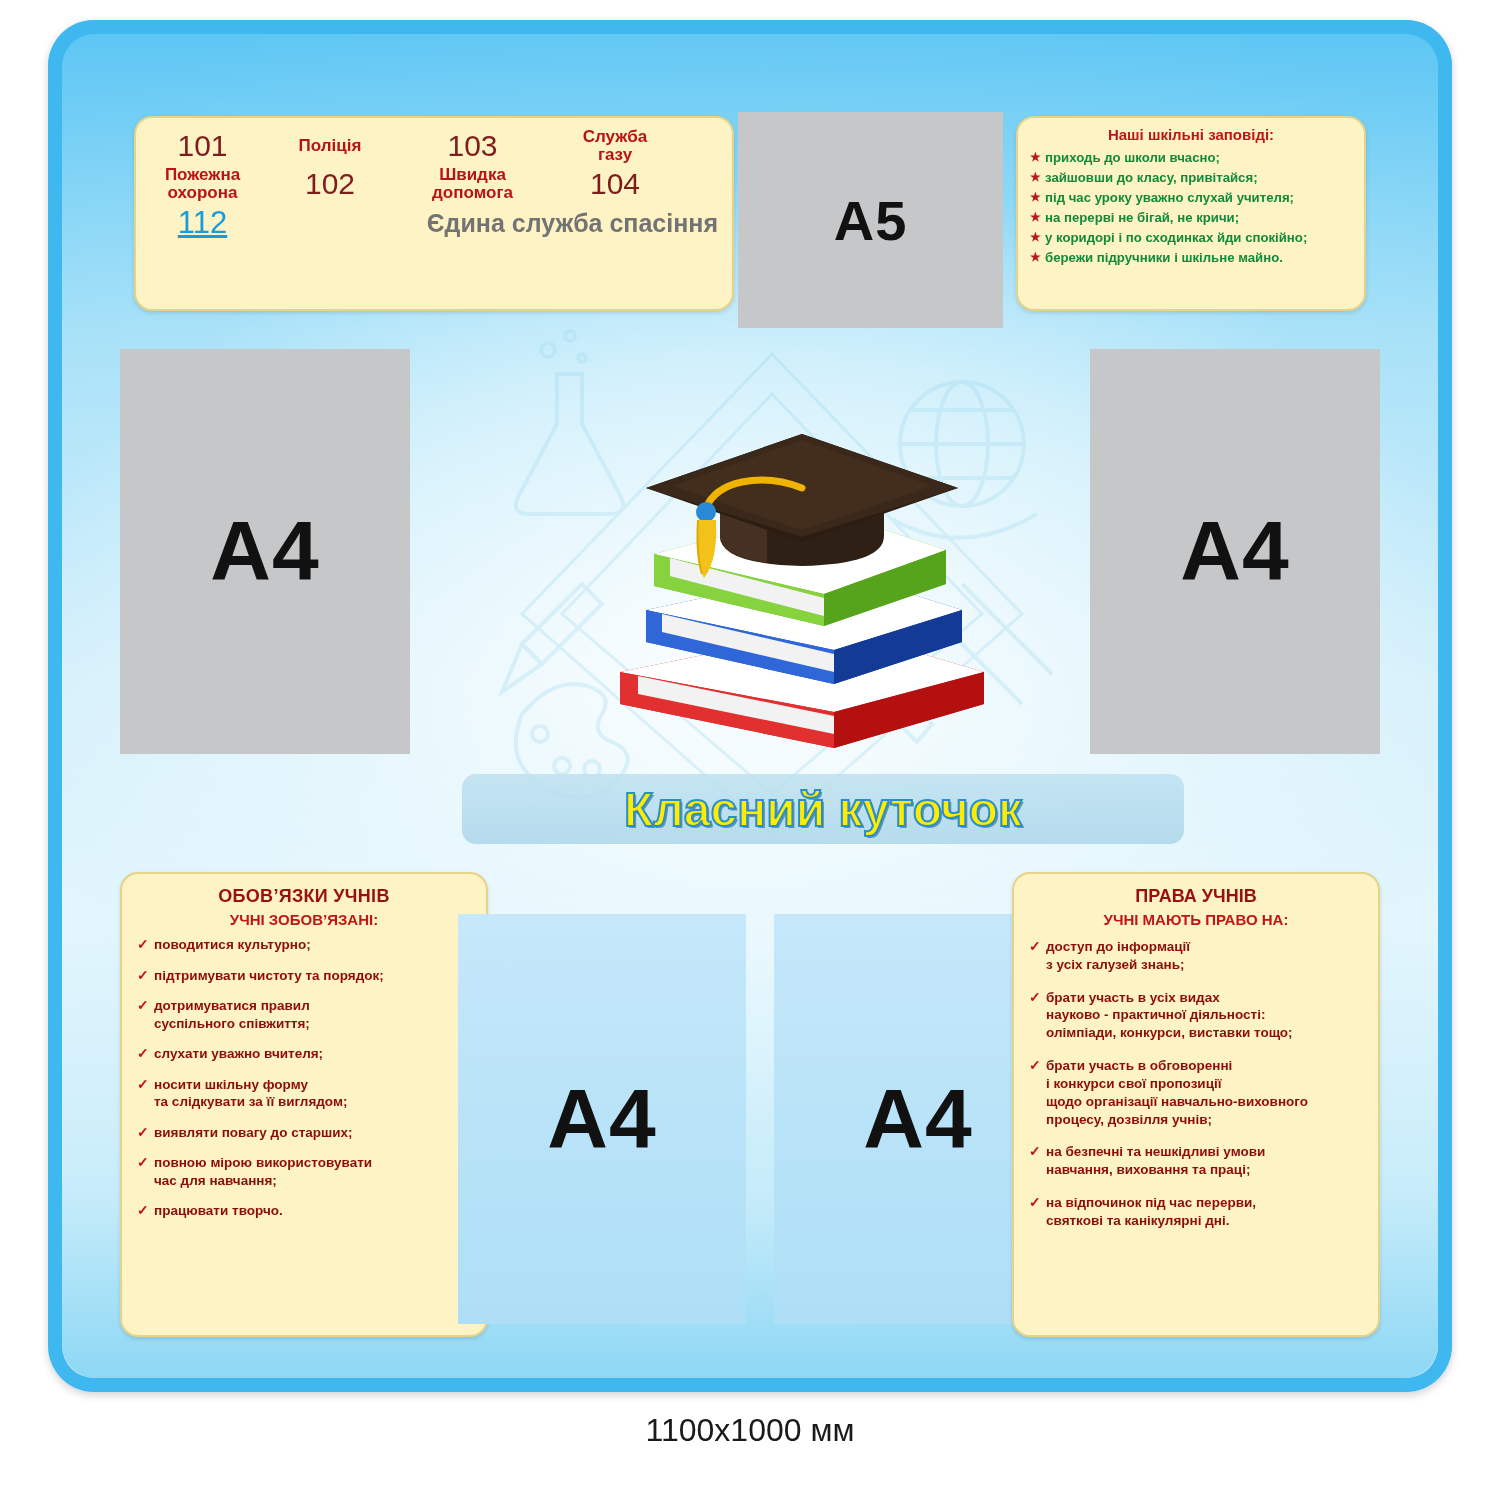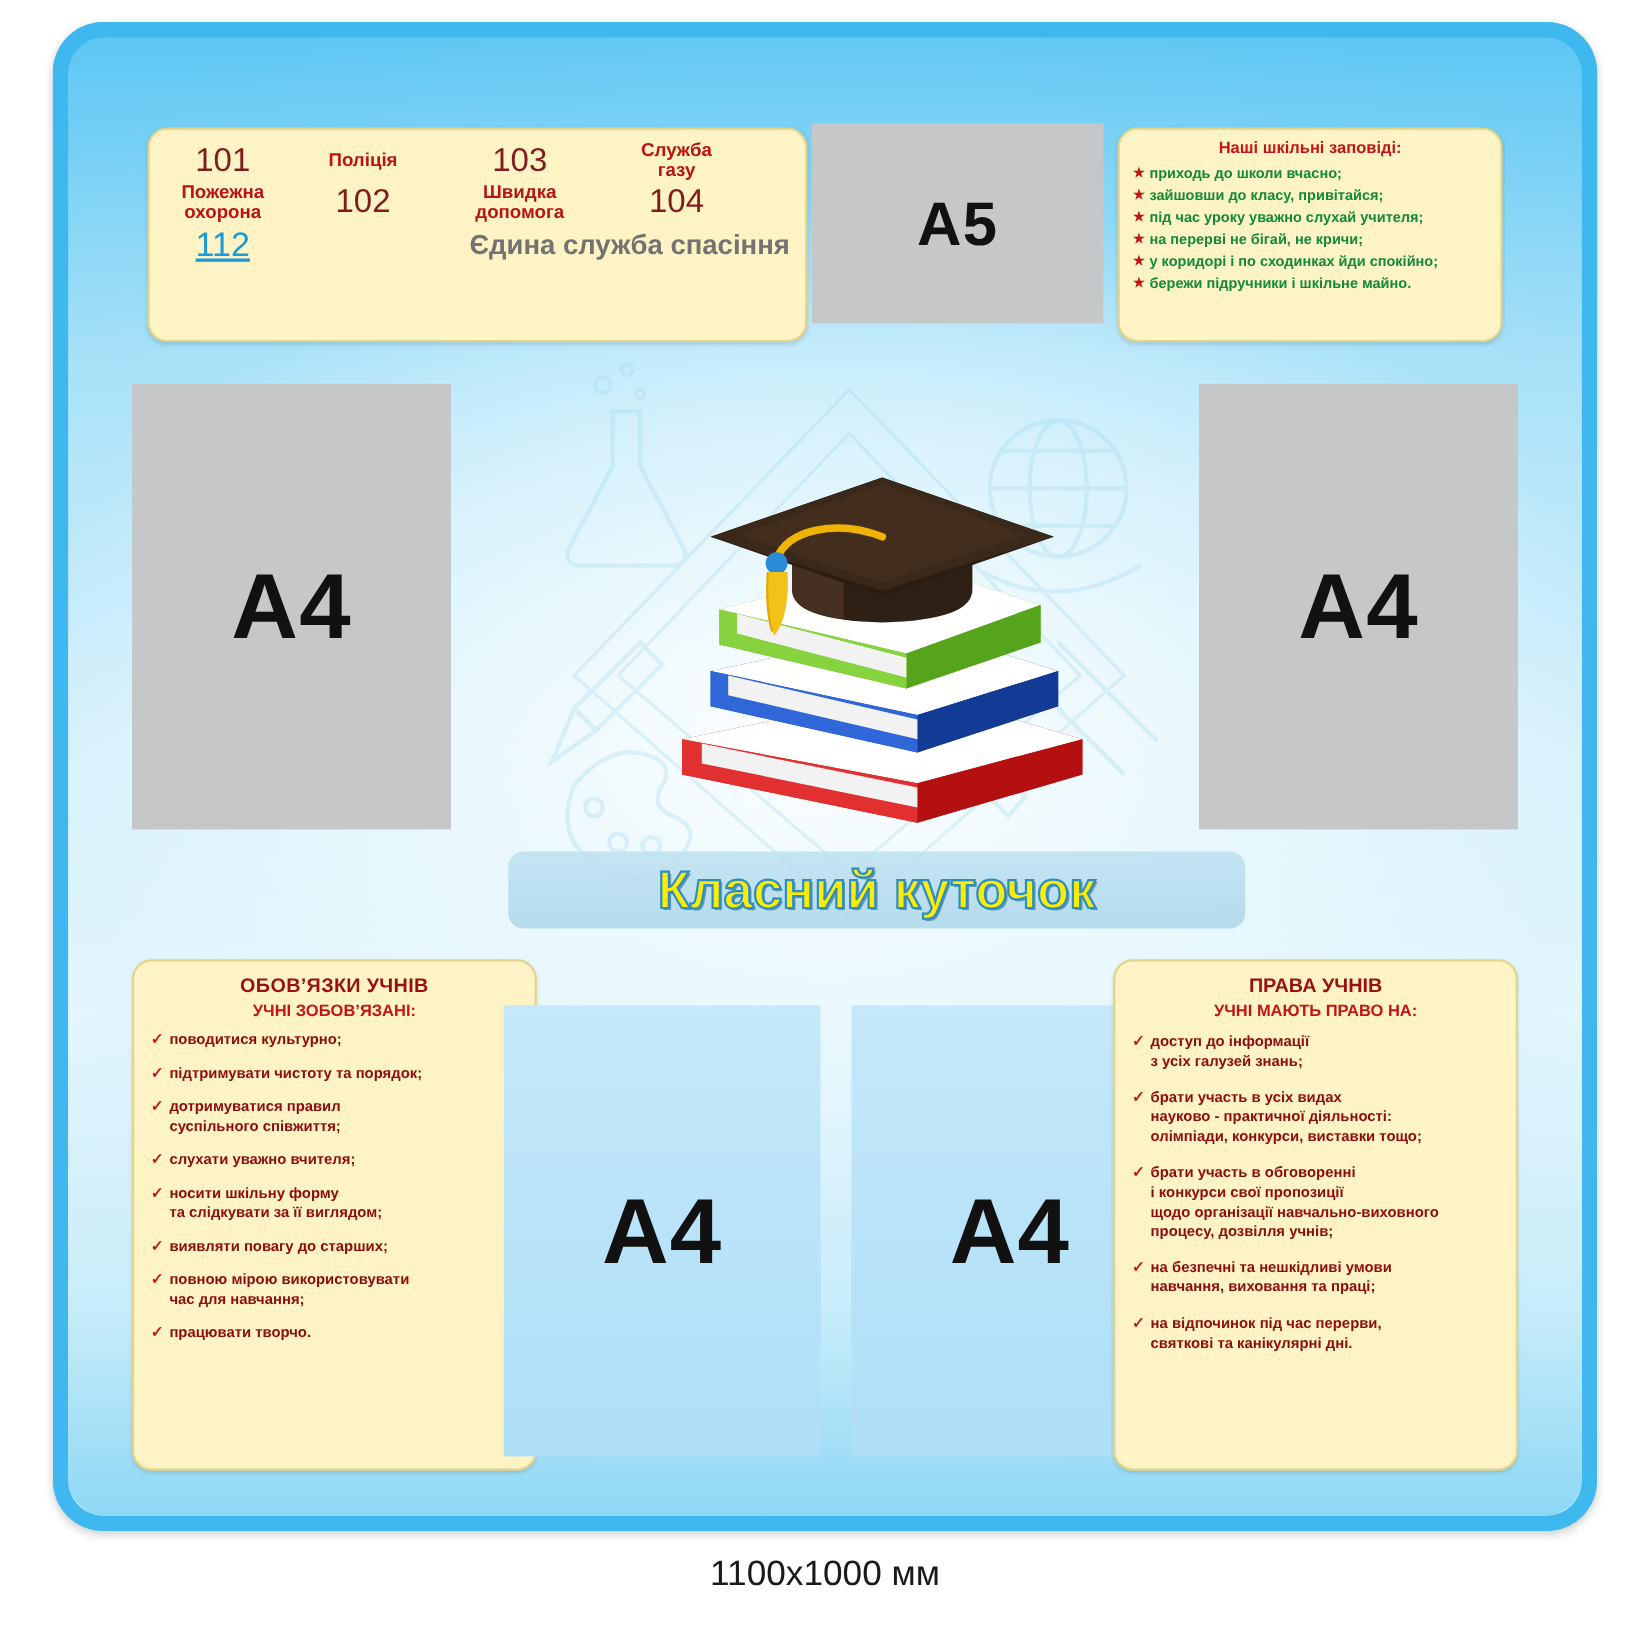--- a/index.html
+++ b/index.html
@@ -220,21 +220,21 @@
     position: relative;
     padding-left: 18px;
     margin-bottom: 15px;
   }
 
   
   #title-bar {
     position: absolute;
     left: 400px;
     top: 740px;
-    width: 670px;
+    width: 722px;
     height: 70px;
     border-radius: 14px;
     background: linear-gradient(180deg, rgba(190,225,240,0.85) 0%, rgba(172,214,234,0.85) 100%);
     display: flex;
     align-items: center;
     justify-content: center;
   }
   #title-text {
     font-size: 48px;
     font-weight: bold;
@@ -316,21 +316,21 @@
         <div class="ph-lbl" style="white-space:pre-line">Швидка
 допомога</div>
         <div class="ph-num">104</div>
       </div>
       <div style="display:grid; grid-template-columns:105px 1fr; align-items:center; margin-top:4px;">
         <div class="ph-112">112</div>
         <div class="ph-112txt">Єдина служба спасіння</div>
       </div>
     </div>
 
-    <div class="placeholder" style="left:676px; top:78px; width:265px; height:182px; font-size:56px;">
+    <div class="placeholder" style="left:676px; top:78px; width:265px; height:216px; font-size:56px;">
       <span>A5</span>
     </div>
 
     <div class="card" id="commandments">
       <div class="title">Наші шкільні заповіді:</div>
       <ul>
         <li><span class="star">★</span><span>приходь до школи вчасно;</span></li>
         <li><span class="star">★</span><span>зайшовши до класу, привітайся;</span></li>
         <li><span class="star">★</span><span>під час уроку уважно слухай учителя;</span></li>
         <li><span class="star">★</span><span>на перерві не бігай, не кричи;</span></li>

